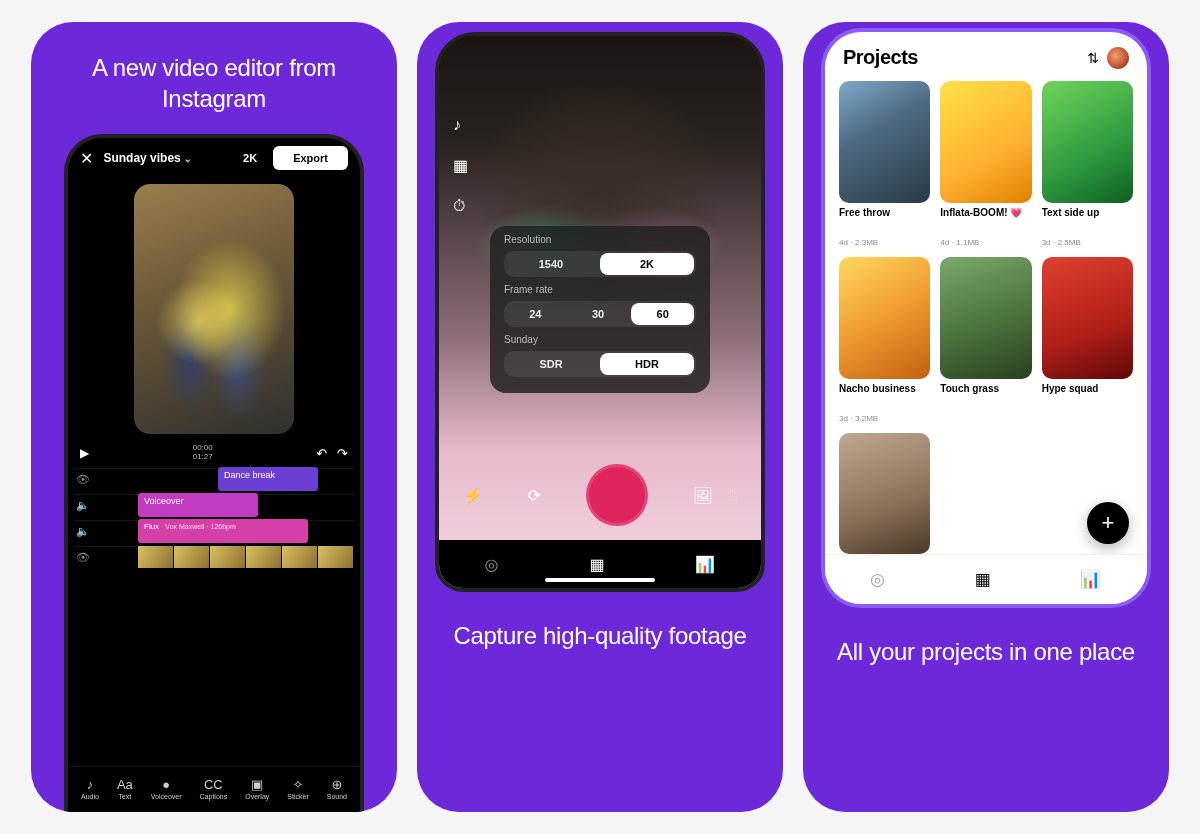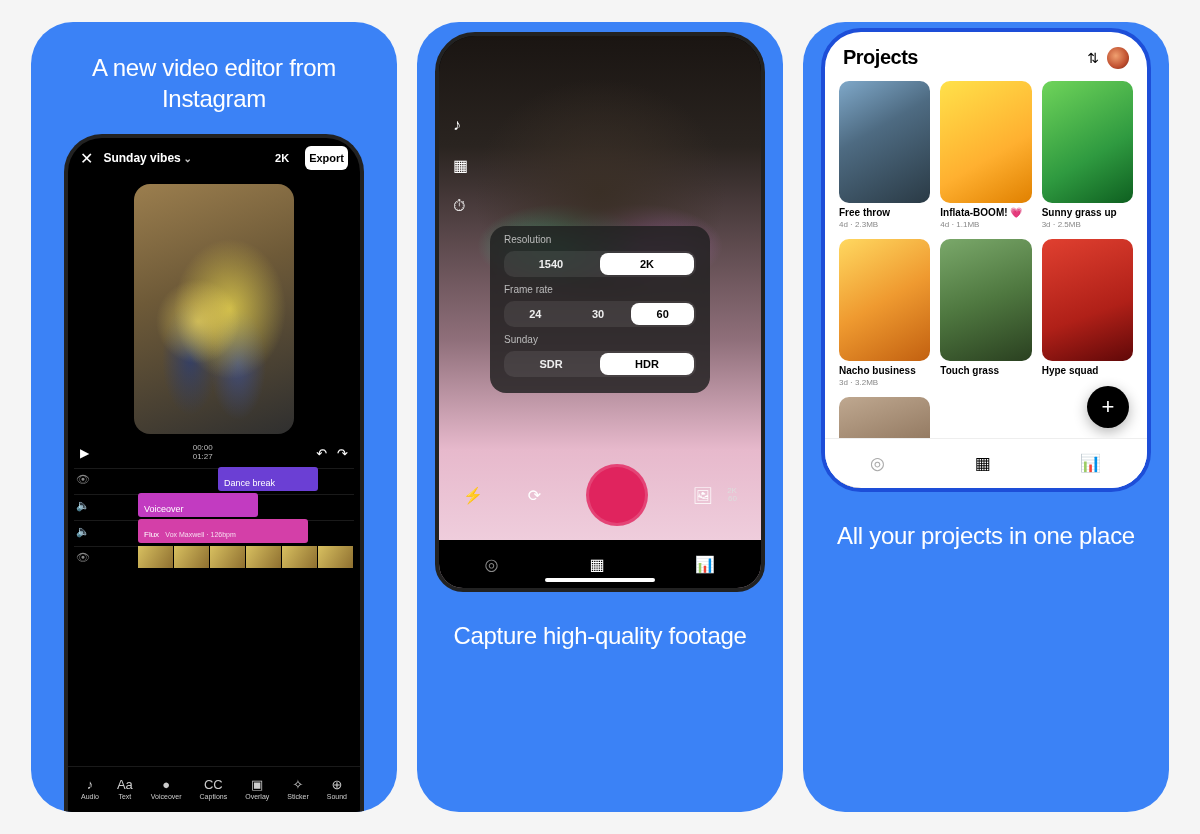--- a/index.html
+++ b/index.html
@@ -8,21 +8,21 @@
     font-family: -apple-system, BlinkMacSystemFont, "Segoe UI", Helvetica, Arial, sans-serif;
     width: 1200px;
     height: 834px;
     display: flex;
     justify-content: center;
     align-items: center;
     gap: 20px;
     padding: 20px;
   }
   .panel {
-    background: #3b82f6;
+    background: #6d28d9;
     border-radius: 42px;
     width: 366px;
     height: 790px;
     overflow: hidden;
     position: relative;
     display: flex;
     flex-direction: column;
     color: #fff;
   }
   .panel-title {
@@ -72,21 +72,21 @@
     padding: 8px 12px;
     gap: 10px;
     font-size: 12px;
   }
   .close-x { font-size: 16px; cursor: pointer; }
   .proj-name { font-weight: 600; flex: 1; }
   .proj-name::after { content: " ⌄"; font-size: 10px; opacity: .8; }
   .res-chip { font-size: 11px; font-weight: 600; padding: 4px 6px; }
   .export-btn {
     background: #fff; color: #000; font-size: 11px; font-weight: 600;
-    padding: 6px 4px; border-radius: 6px;
+    padding: 6px 20px; border-radius: 6px;
   }
   .preview {
     margin: 6px auto 4px;
     width: 160px;
     height: 250px;
     border-radius: 16px;
     background: linear-gradient(160deg,#9b7e4e 0%,#6e5a38 40%,#2f2f2f 100%);
     position: relative;
     overflow: hidden;
   }
@@ -101,21 +101,21 @@
   }
   .timeline-head {
     display: flex; align-items: center; gap: 12px; padding: 6px 12px; font-size: 8px; color: #bbb;
   }
   .tl-play { font-size: 12px; color: #fff; }
   .tl-center { flex: 1; text-align: center; line-height: 1.1; }
   .tl-right { font-size: 13px; color: #fff; display: flex; gap: 10px; }
   .tracks { padding: 0 6px; display: flex; flex-direction: column; gap: 4px; font-size: 9px; }
   .track { display: flex; align-items: center; gap: 6px; height: 22px; border-top: 1px solid #1a1a1a; }
   .track .ticon { width: 18px; text-align: center; color: #888; font-size: 11px; }
-  .tclip { height: 24px; border-radius: 3px; padding: 8px 6px; line-height: 16px; color: #fff; font-weight: 500; white-space: nowrap; overflow: hidden; }
+  .tclip { height: 24px; border-radius: 3px; padding: 0 6px; line-height: 16px; color: #fff; font-weight: 500; white-space: nowrap; overflow: hidden; }
   .clip-purple { background: #6b3fd4; margin-left: 120px; width: 100px; }
   .clip-magenta { background: #c23bc1; margin-left: 40px; width: 120px; }
   .clip-pink { background: #d43fa8; margin-left: 40px; width: 170px; font-size: 8px; }
   .clip-pink small { opacity: .8; font-size: 7px; margin-left: 4px; }
   .clip-thumbs { margin-left: 40px; flex: 1; height: 22px; display: flex; }
   .clip-thumbs span { flex:1; background: linear-gradient(120deg,#d8c060,#8f7030); border-right:1px solid #000; }
   .toolbar {
     position: absolute; bottom: 0; left: 0; right: 0;
     display: flex; justify-content: space-around; padding: 10px 4px 12px; background: #000;
     border-top: 1px solid #1a1a1a;
@@ -162,37 +162,37 @@
   .right-ind .q { font-size: 8px; text-align: right; line-height: 1; color: #ddd; }
   .bottomnav {
     position: absolute; bottom: 0; left: 0; right: 0; height: 48px;
     display: flex; justify-content: space-around; align-items: center; background: #000;
   }
   .bottomnav span { font-size: 16px; color: #888; }
   .home-ind { position:absolute; bottom:6px; left:50%; transform:translateX(-50%); width:110px; height:4px; background:#fff; border-radius:2px; }
 
   
   .panel3 .phone3 {
-    margin: 0 auto; width: 330px; height: 464px;
-    border-radius: 40px; border: 4px solid #1d4ed8; background: #fff;
+    margin: 0 auto; width: 330px; height: 580px;
+    border-radius: 40px; border: 4px solid #8b5cf6; background: #fff;
     overflow: hidden; position: relative; margin-top: 6px; color: #000;
   }
   .p3-head { display: flex; align-items: center; padding: 14px 18px 8px; gap: 8px; }
   .p3-head h2 { font-size: 20px; font-weight: 800; flex: 1; letter-spacing: -.5px; }
   .p3-head .hicon { font-size: 14px; }
   .p3-avatar { width: 22px; height: 22px; border-radius: 50%; background: radial-gradient(circle at 40% 40%, #f0a070, #c05030 60%, #702010); }
   .grid3 {
     display: grid; grid-template-columns: repeat(3,1fr); gap: 10px; padding: 4px 14px 0;
   }
   .card3 { }
   .thumb3 {
     width: 100%; aspect-ratio: 3/4; border-radius: 10px; margin-bottom: 4px;
   }
   .card3 .t { font-size: 10px; font-weight: 700; line-height: 1.2; }
-  .card3 .m { font-size: 8px; color: #888; margin-top: 1px; }
+  .card3 .m { font-size: 8px; color: #888; margin-top: 19px; }
   .fab {
     position: absolute; right: 18px; bottom: 60px; width: 42px; height: 42px; border-radius: 50%;
     background: #000; color: #fff; display: flex; align-items: center; justify-content: center; font-size: 22px; font-weight: 300;
     box-shadow: 0 4px 14px rgba(0,0,0,.3);
   }
   .p3-nav {
     position: absolute; bottom: 0; left: 0; right: 0; height: 50px; background: #fff;
     display: flex; justify-content: space-around; align-items: center; border-top: 1px solid #eee;
   }
   .p3-nav span { font-size: 17px; color: #aaa; }
@@ -371,21 +371,21 @@
           <div class="t">Free throw</div>
           <div class="m">4d · 2.3MB</div>
         </div>
         <div class="card3">
           <div class="thumb3 tc2"></div>
           <div class="t">Inflata-BOOM! 💗</div>
           <div class="m">4d · 1.1MB</div>
         </div>
         <div class="card3">
           <div class="thumb3 tc3"></div>
-          <div class="t">Sunny grass up</div>
+          <div class="t">Text side up</div>
           <div class="m">3d · 2.5MB</div>
         </div>
         <div class="card3">
           <div class="thumb3 tc5"></div>
           <div class="t">Nacho business</div>
           <div class="m">3d · 3.2MB</div>
         </div>
         <div class="card3">
           <div class="thumb3 tc7"></div>
           <div class="t">Touch grass</div>

